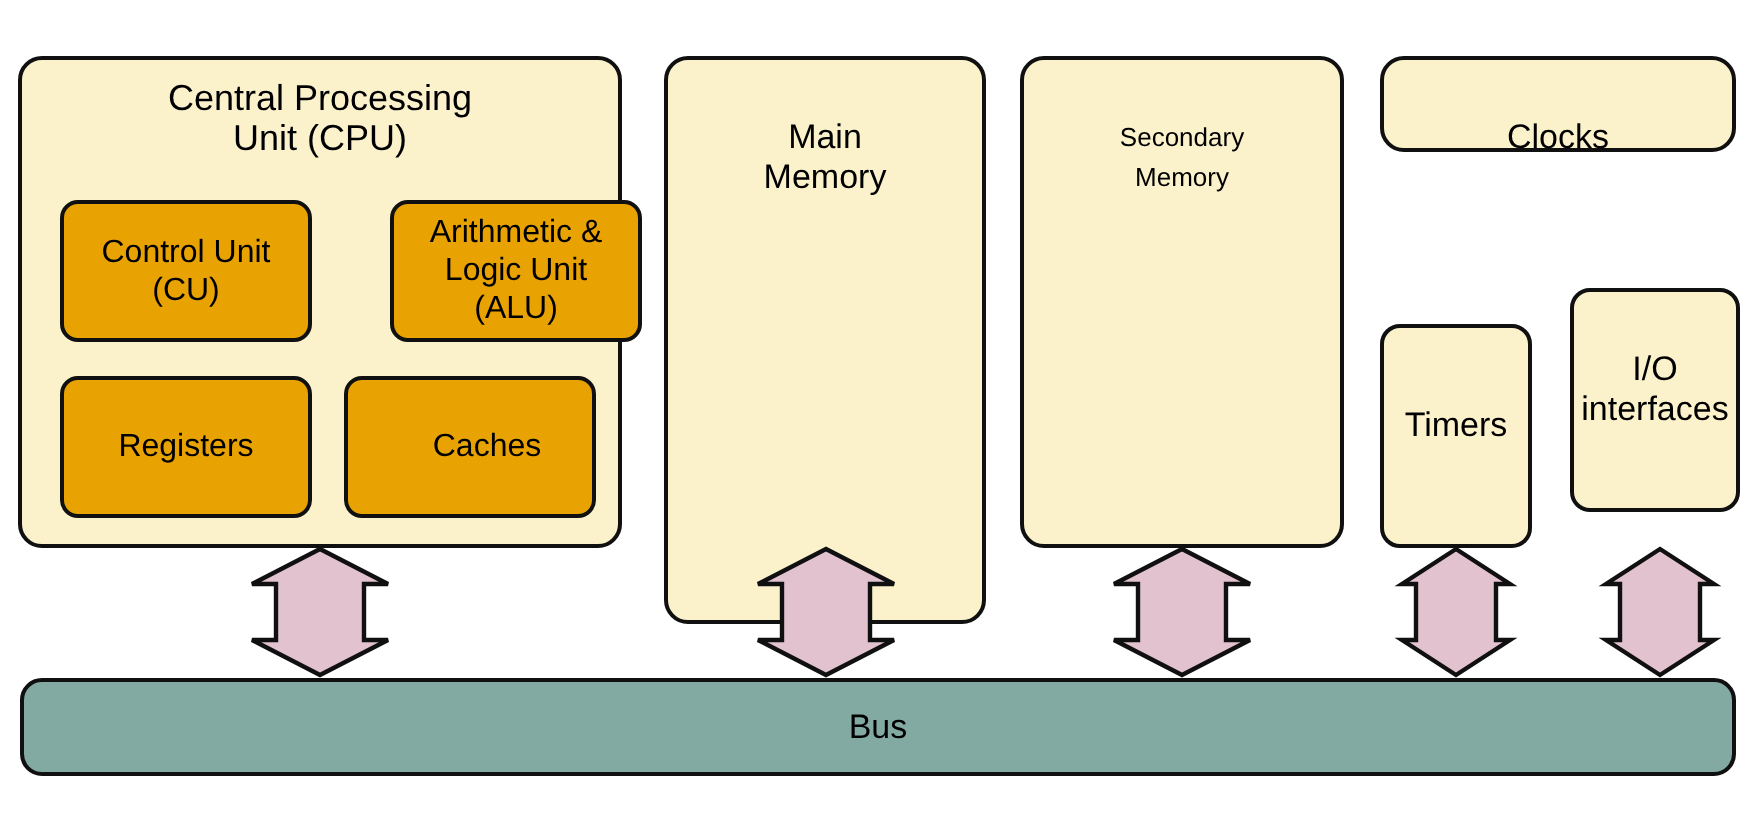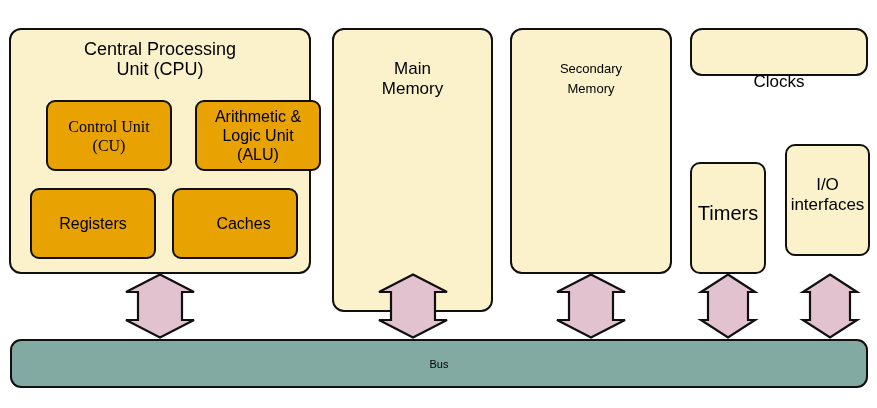--- a/index.html
+++ b/index.html
@@ -28,45 +28,45 @@
     justify-content: center;
     font-size: 16px;
     line-height: 19px;
   }
   .label { white-space: pre-line; }
 
   
   .cpu-box            { left: 9px;   top: 28px;  width: 302px; height: 246px; border-radius: 12px; }
   .cpu-title          { position: absolute; left: 0; top: 9px; width: 100%;
                         font-size: 18px; line-height: 20px; }
-  .cu-box             { left: 35px;  top: 70px;  width: 126px; height: 71px; font-family: Liberation Serif, serif; }
+  .cu-box             { left: 19px;  top: 70px;  width: 126px; height: 71px; }
   .alu-box            { left: 161px; top: 70px;  width: 126px; height: 71px; margin-left: 23px; }
   .registers-box      { left: 19px;  top: 158px; width: 126px; height: 71px; }
   .caches-box         { left: 161px; top: 158px; width: 126px; height: 71px; padding-left: 17px; }
 
   .main-memory-box    { left: 332px; top: 28px;  width: 161px; height: 284px; border-radius: 12px;
                         padding-top: 9px; font-size: 17px; line-height: 20px; }
   .secondary-memory-box{ left: 510px; top: 28px; width: 162px; height: 246px; border-radius: 12px;
                         padding-top: 9px; font-size: 13px; line-height: 20px; }
   .clocks-box         { left: 690px; top: 28px;  width: 178px; height: 48px; border-radius: 12px;
-                        padding-top: 22px; font-size: 17px; line-height: 20px; }
+                        padding-top: 9px; font-size: 17px; line-height: 20px; }
   .timers-box         { left: 690px; top: 162px; width: 76px;  height: 112px; border-radius: 10px;
-                        padding-top: 19px; font-size: 20px; line-height: 20px; }
+                        padding-top: 19px; font-size: 17px; line-height: 20px; }
   .io-box             { left: 785px; top: 144px; width: 85px;  height: 112px; border-radius: 10px;
                         padding-top: 9px; font-size: 17px; line-height: 20px; }
 
   .bus-bar {
     position: absolute;
     left: 10px; top: 339px; width: 858px; height: 49px;
     box-sizing: border-box;
     border: 2px solid var(--outline, #101010);
     border-radius: 11px;
     background: var(--bus-fill, #82AAA2);
     display: flex; align-items: center; justify-content: center;
-    font-size: 11px;
+    font-size: 17px;
   }
 
   .arrow { position: absolute; top: 272px; height: 68px; overflow: visible; }
   .arrow polygon {
     fill: var(--arrow-fill, #E2C2CF);
     stroke: var(--outline, #101010);
     stroke-width: 2.2;
     stroke-linejoin: miter;
   }
   .arrow-cpu        { left: 124px; width: 72px; }

